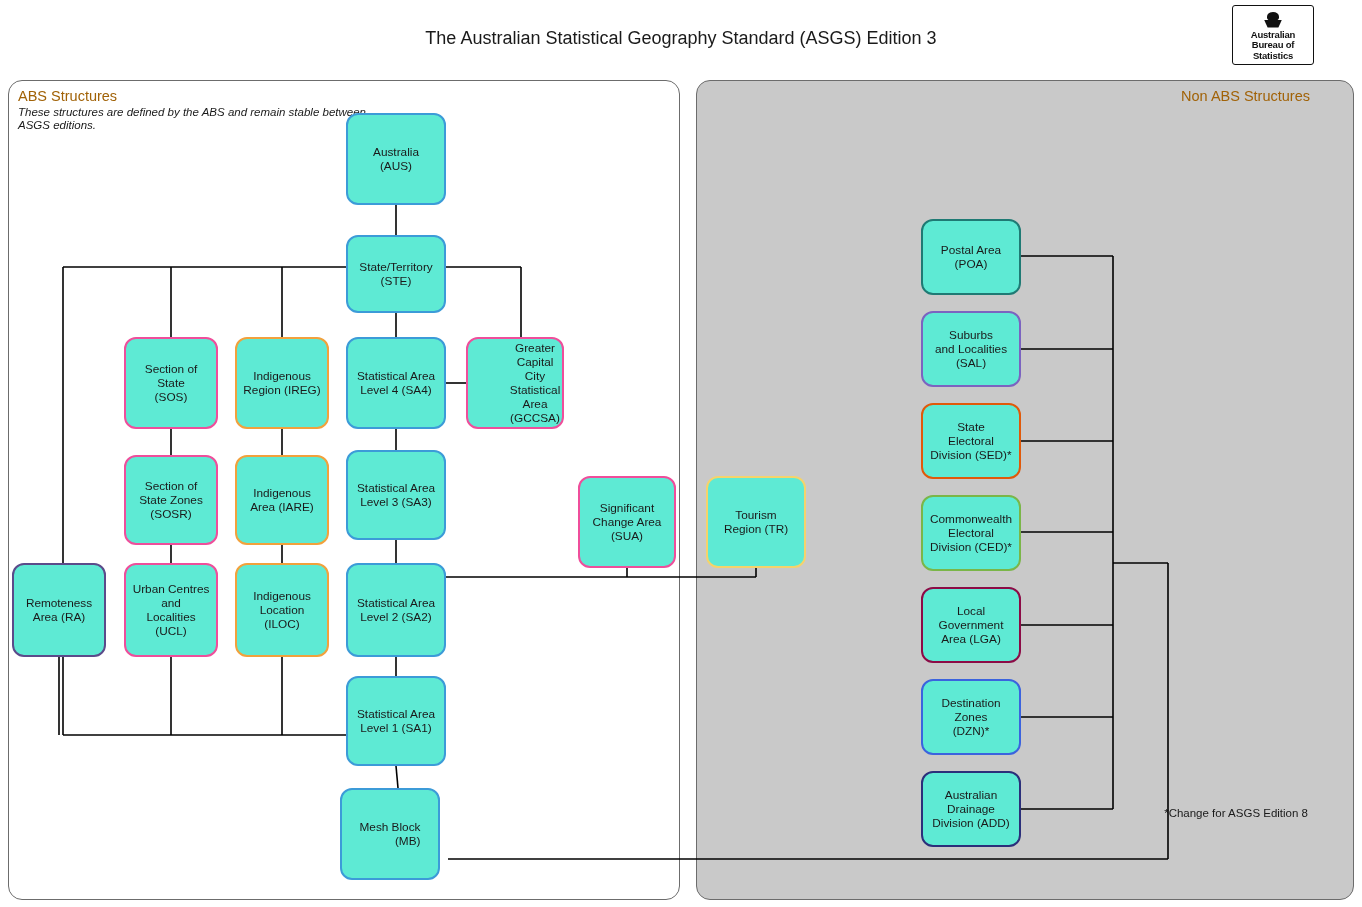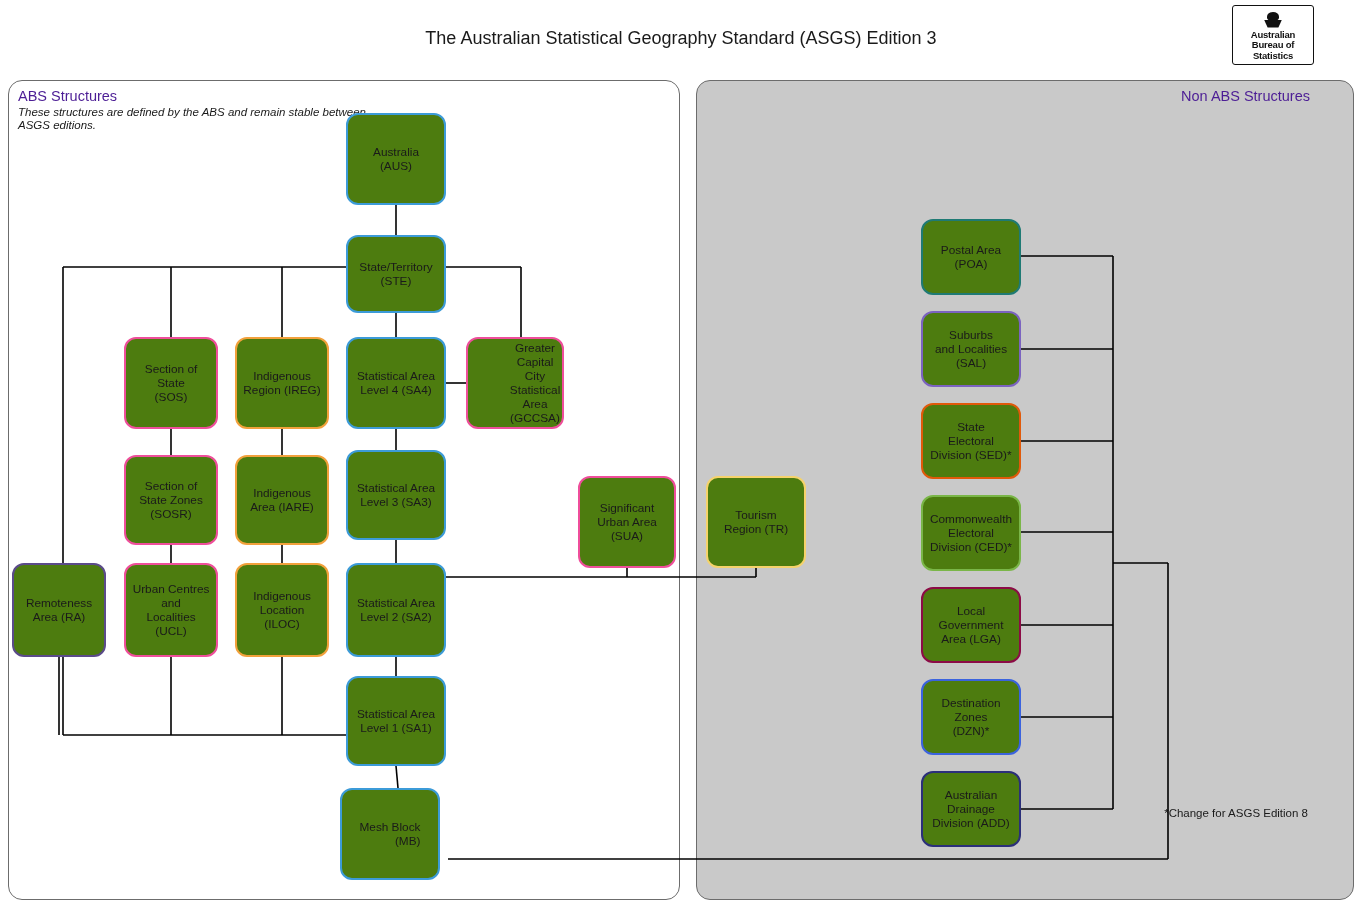--- a/index.html
+++ b/index.html
@@ -94,21 +94,21 @@
     left: 696px;
     top: 80px;
     width: 658px;
     height: 820px;
     border: 1.5px solid #6c6c6c;
     background: #c9c9c9;
   }
   .panel-heading {
     position: absolute;
     font-size: 14.5px;
-    color: #4c1d95;
+    color: #a16207;
   }
   .panel-sub {
     position: absolute;
     font-size: 11.5px;
     line-height: 13px;
     color: #1a1a1a;
     font-style: italic;
   }
   #abs-heading { left: 18px; top: 88px; }
   #abs-sub { left: 18px; top: 106px; width: 360px; }
@@ -129,21 +129,21 @@
     width: 1362px;
     height: 907px;
     pointer-events: none;
   }
 
   
   .node {
     position: absolute;
     box-sizing: border-box;
     border-radius: 12px;
-    background: #4d7c0f;
+    background: #5eead4;
     display: flex;
     align-items: center;
     justify-content: center;
     text-align: center;
     font-size: 11.8px;
     line-height: 14px;
     color: #1a1a1a;
     padding: 2px 4px;
     white-space: pre-line;
   }
@@ -245,21 +245,21 @@
       <div class="node" style="left: 124px; top: 563px; width: 94px; height: 94px; border: 2.2px solid rgb(239, 78, 155);">Urban Centres
 and
 Localities
 (UCL)</div>
       <div class="node" style="left: 235px; top: 563px; width: 94px; height: 94px; border: 2.2px solid rgb(242, 161, 60);">Indigenous
 Location
 (ILOC)</div>
       <div class="node" style="left: 346px; top: 563px; width: 100px; height: 94px; border: 2.2px solid rgb(60, 155, 216);">Statistical Area
 Level 2 (SA2)</div>
       <div class="node" style="left: 578px; top: 476px; width: 98px; height: 92px; border: 2.2px solid rgb(239, 78, 155);">Significant
-Urban Area
+Change Area
 (SUA)</div>
       <div class="node" style="left: 706px; top: 476px; width: 100px; height: 92px; border: 2.2px solid rgb(245, 211, 107);">Tourism
 Region (TR)</div>
       <div class="node" style="left: 346px; top: 676px; width: 100px; height: 90px; border: 2.2px solid rgb(60, 155, 216);">Statistical Area
 Level 1 (SA1)</div>
       <div class="node" style="left: 340px; top: 788px; width: 100px; height: 92px; border: 2.2px solid rgb(60, 155, 216); text-align: right;">Mesh Block
 (MB)</div>
       <div class="node" style="left: 921px; top: 219px; width: 100px; height: 76px; border: 2.2px solid rgb(31, 122, 116);">Postal Area
 (POA)</div>
       <div class="node" style="left: 921px; top: 311px; width: 100px; height: 76px; border: 2.2px solid rgb(123, 99, 192);">Suburbs

